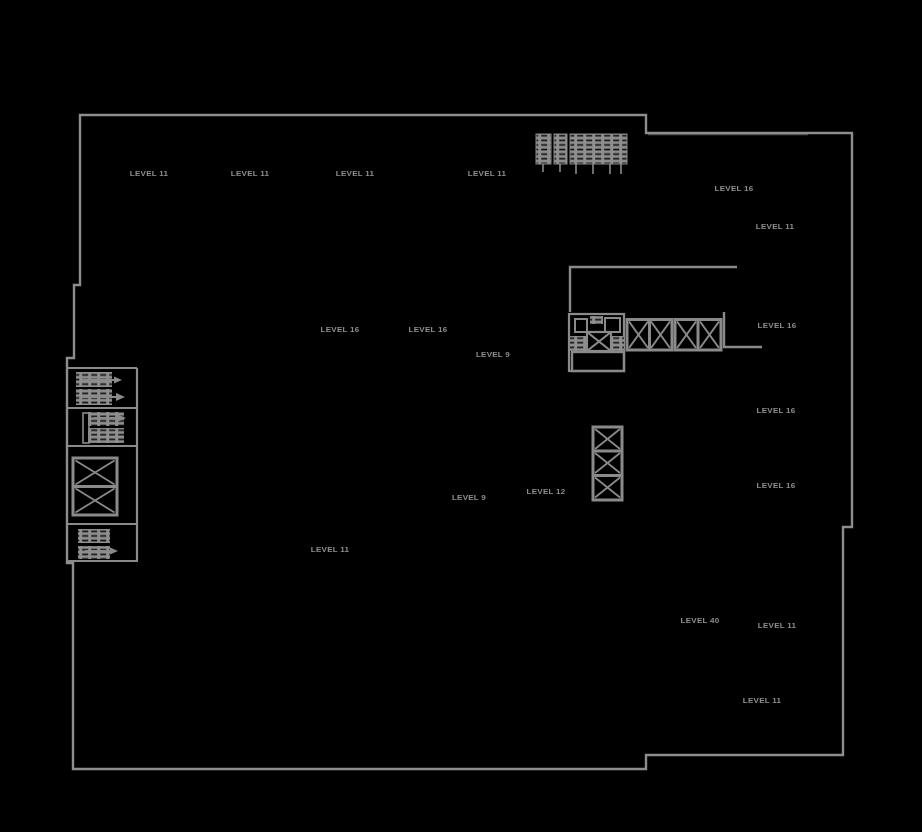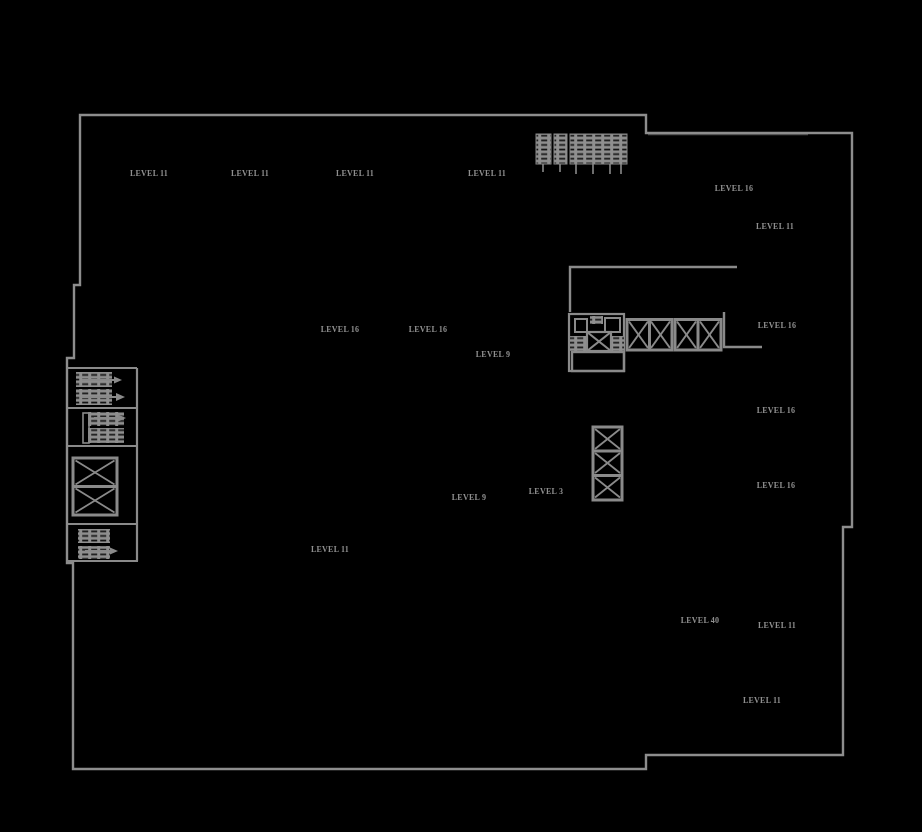--- a/index.html
+++ b/index.html
@@ -1,21 +1,21 @@
 <!DOCTYPE html>
 <html><head>
 <meta charset="utf-8">
 <style>
   html,body{margin:0;padding:0;background:#000;}
   #canvas{
     position:relative;
     width:922px;height:832px;
     background:#000;
     overflow:hidden;
-    font-family:Liberation Serif, serif;
+    font-family:Liberation Sans, sans-serif;
   }
   #plan-svg{position:absolute;left:0;top:0;}
   #labels-layer{position:absolute;left:0;top:0;width:100%;height:100%;pointer-events:none;}
   .lbl{
     position:absolute;
     transform:translate(-50%,-50%);
     font-size:8px;
     font-weight:700;
     letter-spacing:.25px;
     color:#8f8f8f;
@@ -165,20 +165,20 @@
     <div class="lbl" style="left:487px;top:173px">LEVEL 11</div>
     <div class="lbl" style="left:734px;top:188px">LEVEL 16</div>
     <div class="lbl" style="left:775px;top:226px">LEVEL 11</div>
     <div class="lbl" style="left:340px;top:329px">LEVEL 16</div>
     <div class="lbl" style="left:428px;top:329px">LEVEL 16</div>
     <div class="lbl" style="left:493px;top:354px">LEVEL 9</div>
     <div class="lbl" style="left:777px;top:325px">LEVEL 16</div>
     <div class="lbl" style="left:776px;top:410px">LEVEL 16</div>
     <div class="lbl" style="left:776px;top:485px">LEVEL 16</div>
     <div class="lbl" style="left:469px;top:497px">LEVEL 9</div>
-    <div class="lbl" style="left:546px;top:491px">LEVEL 3</div>
+    <div class="lbl" style="left:546px;top:491px">LEVEL 12</div>
     <div class="lbl" style="left:330px;top:549px">LEVEL 11</div>
     <div class="lbl" style="left:700px;top:620px">LEVEL 40</div>
     <div class="lbl" style="left:777px;top:625px">LEVEL 11</div>
     <div class="lbl" style="left:762px;top:700px">LEVEL 11</div>
   </div>
 
 </div>
 
 </body></html>

